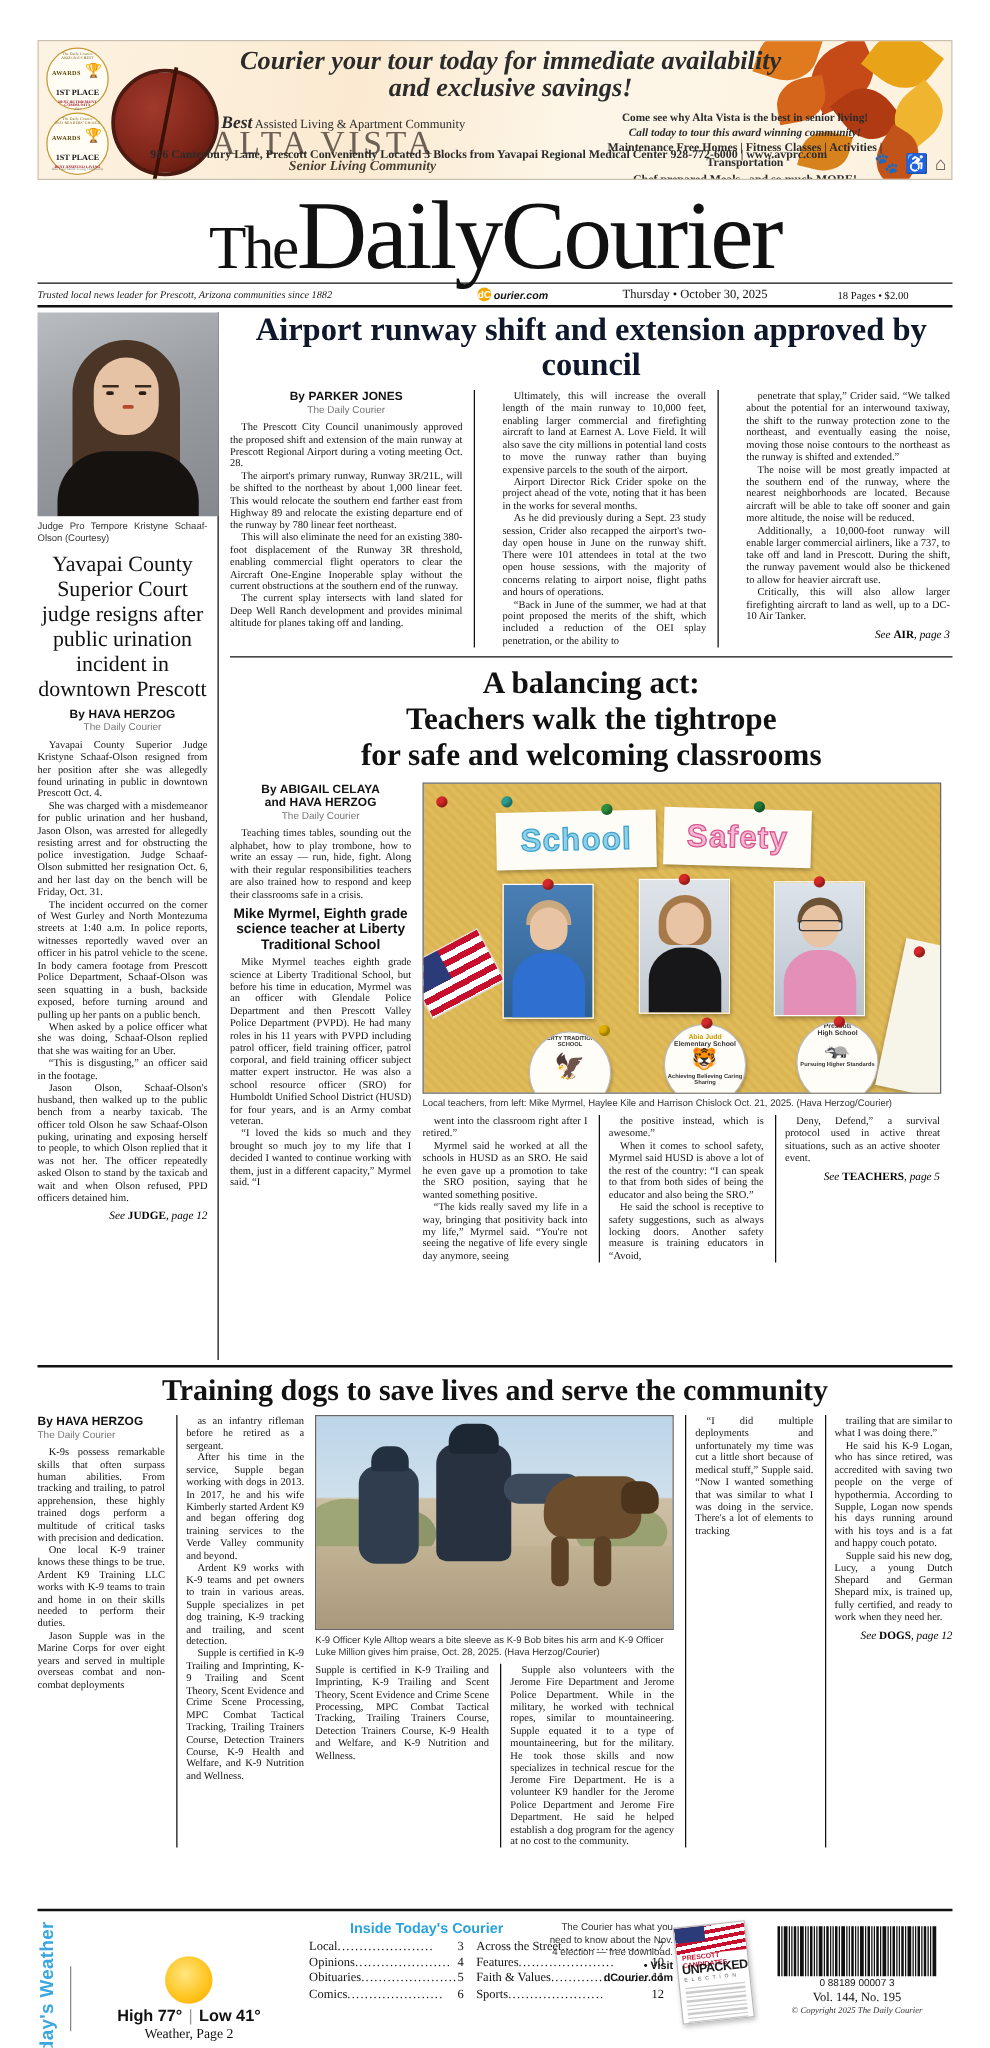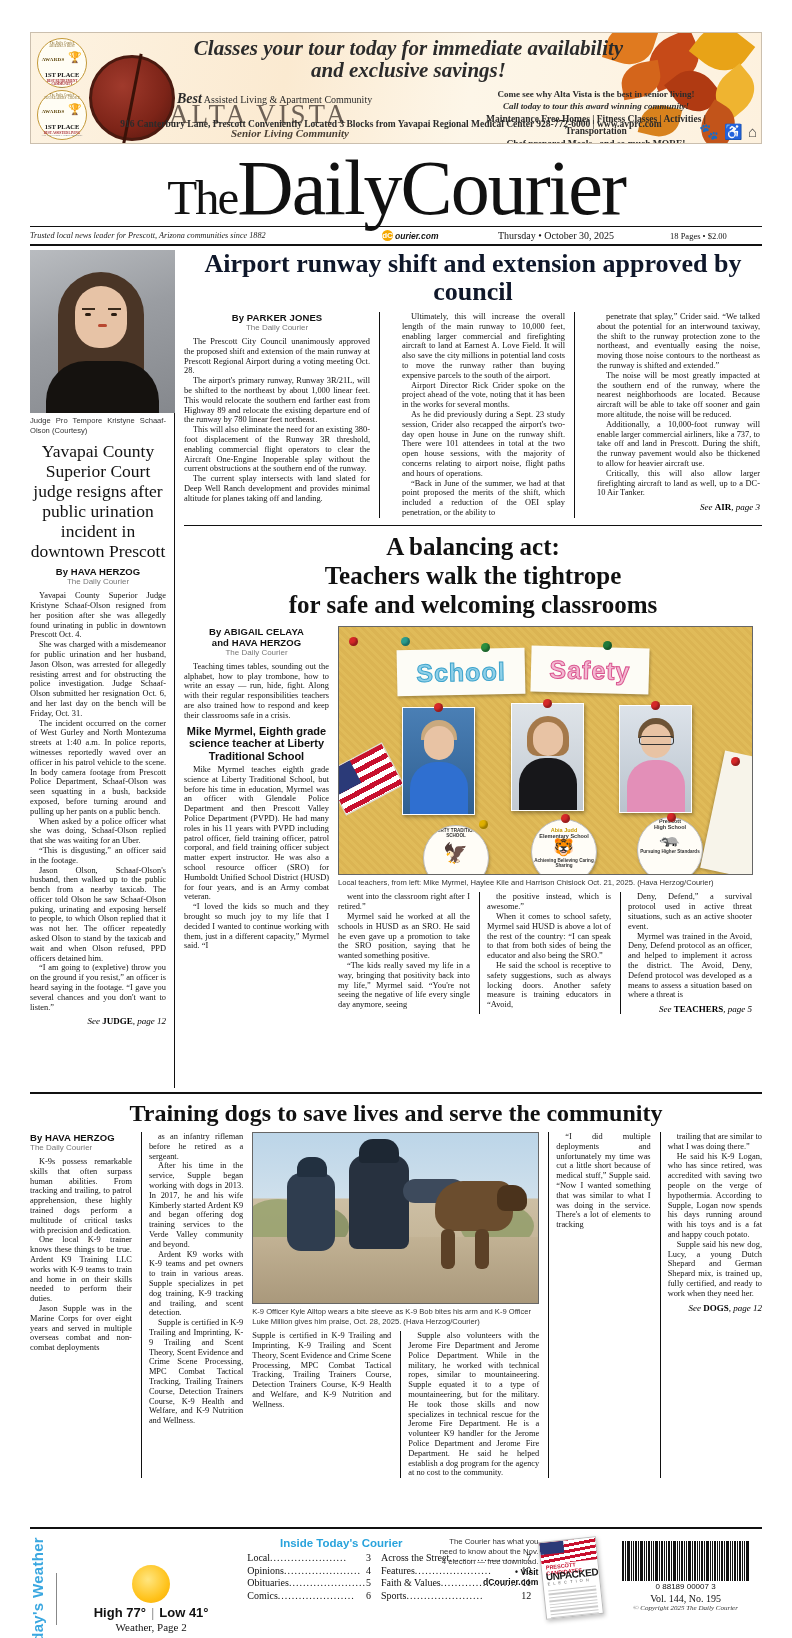--- a/index.html
+++ b/index.html
@@ -297,21 +297,21 @@
         <span class="trophy">🏆</span>
         <span class="place">1ST PLACE</span>
         <span class="redline">BEST ASSISTED LIVING</span>
         <span class="sm">Alta Vista Senior Living Community</span>
       </div>
     </div>
 
     <div class="ad-logo"></div>
 
     <div class="ad-head">
-      <div>Classes your tour today for immediate availability</div>
+      <div>Courier your tour today for immediate availability</div>
       <div>and exclusive savings!</div>
     </div>
 
     <div class="ad-best">
       <i>Best</i>
       <span>Assisted Living &amp; Apartment Community</span>
     </div>
     <div class="ad-altavista">ALTA VISTA</div>
     <div class="ad-slc">Senior Living Community</div>
 
@@ -365,21 +365,20 @@
       <div class="byline">By HAVA HERZOG</div>
       <div class="byline-sub">The Daily Courier</div>
 
       <div class="bodytext">
         <p>Yavapai County Superior Judge Kristyne Schaaf-Olson resigned from her position after she was allegedly found urinating in public in downtown Prescott Oct. 4.</p>
         <p>She was charged with a misdemeanor for public urination and her husband, Jason Olson, was arrested for allegedly resisting arrest and for obstructing the police investigation. Judge Schaaf-Olson submitted her resignation Oct. 6, and her last day on the bench will be Friday, Oct. 31.</p>
         <p>The incident occurred on the corner of West Gurley and North Montezuma streets at 1:40 a.m. In police reports, witnesses reportedly waved over an officer in his patrol vehicle to the scene. In body camera footage from Prescott Police Department, Schaaf-Olson was seen squatting in a bush, backside exposed, before turning around and pulling up her pants on a public bench.</p>
         <p>When asked by a police officer what she was doing, Schaaf-Olson replied that she was waiting for an Uber.</p>
         <p>“This is disgusting,” an officer said in the footage.</p>
         <p>Jason Olson, Schaaf-Olson's husband, then walked up to the public bench from a nearby taxicab. The officer told Olson he saw Schaaf-Olson puking, urinating and exposing herself to people, to which Olson replied that it was not her. The officer repeatedly asked Olson to stand by the taxicab and wait and when Olson refused, PPD officers detained him.</p>
-        <p>“I am going to (expletive) throw you on the ground if you resist,” an officer is heard saying in the footage. “I gave you several chances and you don't want to listen.”</p>
       </div>
       <div class="jumpline">
         <span>See </span><b>JUDGE</b><span>, page 12</span>
       </div>
     </div>
 
     <div class="rightwrap">
 
       <div class="airhead">Airport runway shift and extension approved by council</div>
       <div class="air-cols">
@@ -515,21 +514,20 @@
               <div class="bodytext">
                 <p>the positive instead, which is awesome.”</p>
                 <p>When it comes to school safety, Myrmel said HUSD is above a lot of the rest of the country: “I can speak to that from both sides of being the educator and also being the SRO.”</p>
                 <p>He said the school is receptive to safety suggestions, such as always locking doors. Another safety measure is training educators in “Avoid,</p>
               </div>
             </div>
             <div style="width:132px;position:relative;padding-left:8px;">
               <div style="position:absolute;left:0;top:0;bottom:0;width:1px;background:#111"></div>
               <div class="bodytext">
                 <p>Deny, Defend,” a survival protocol used in active threat situations, such as an active shooter event.</p>
-                <p>Myrmel was trained in the Avoid, Deny, Defend protocol as an officer, and helped to implement it across the district. The Avoid, Deny, Defend protocol was developed as a means to assess a situation based on where a threat is</p>
               </div>
               <div class="jumpline">
                 <span>See </span><b>TEACHERS</b><span>, page 5</span>
               </div>
             </div>
           </div>
         </div>
       </div>
 
     </div>

